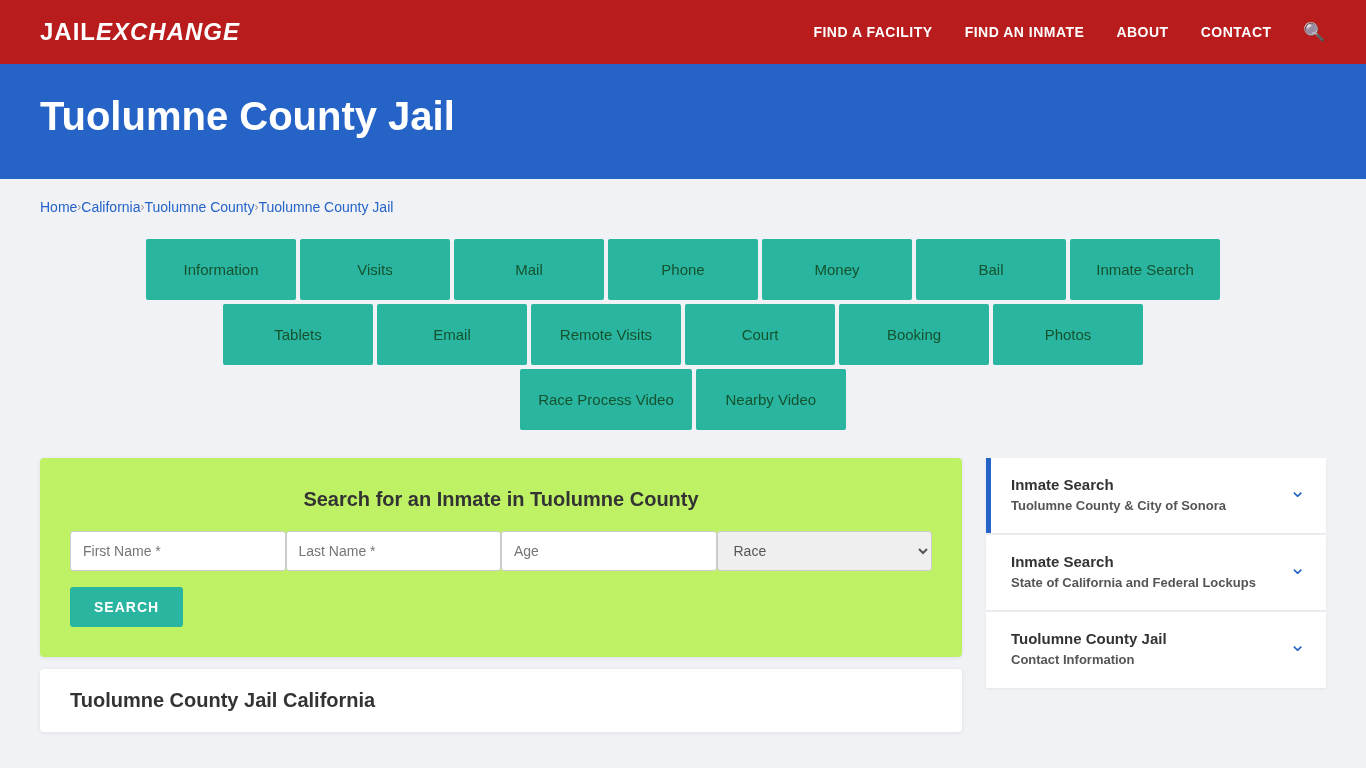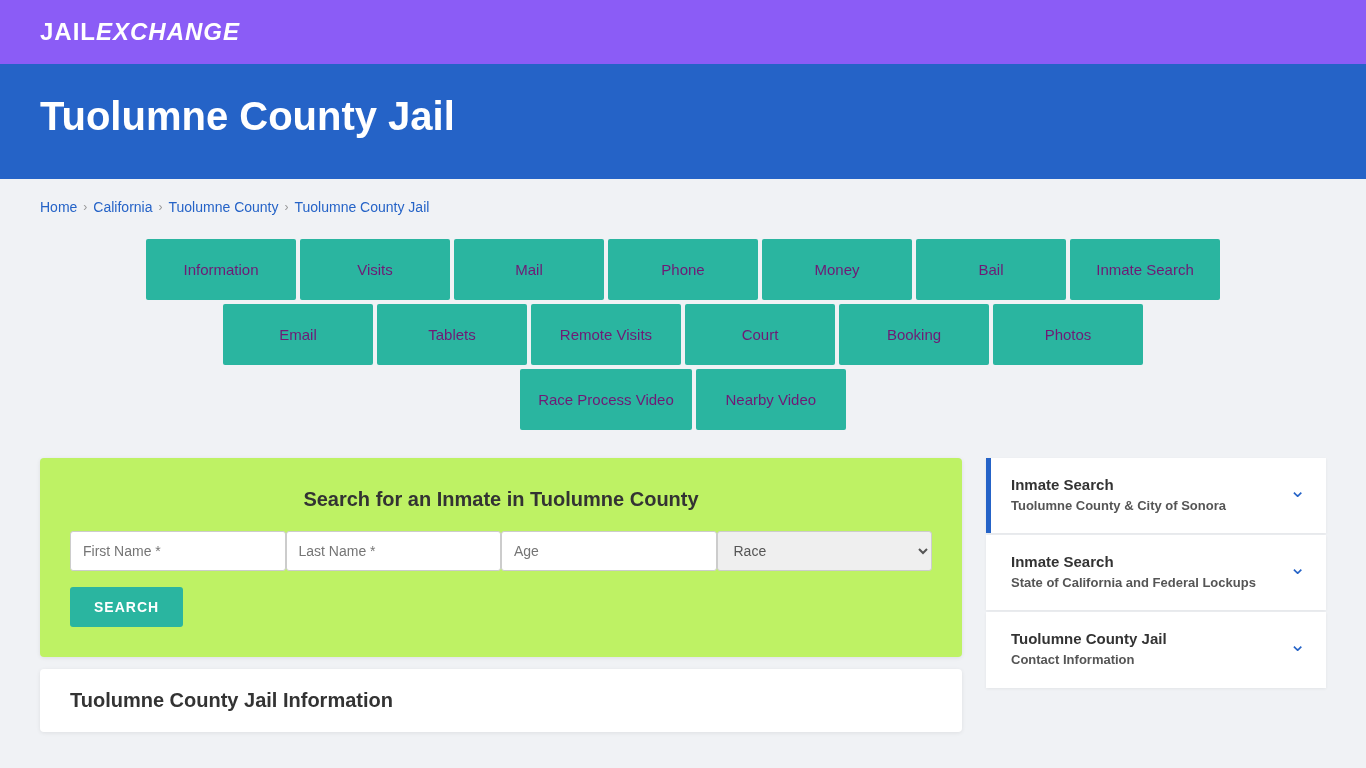--- a/index.html
+++ b/index.html
@@ -1,20 +1,20 @@
 <!DOCTYPE html>
 <html><head>
   <meta charset="utf-8">
   <style>
     * { box-sizing: border-box; margin: 0; padding: 0; }
     body { font-family: Arial, sans-serif; background: #f0f2f5; color: #333; }
 
     
     header {
-      background: #8b5cf6;
+      background: #b91c1c;
       padding: 0 40px;
       height: 64px;
       display: flex;
       align-items: center;
       justify-content: space-between;
     }
     .logo {
       font-size: 24px;
       font-weight: 900;
       color: #fff;
@@ -52,21 +52,20 @@
     
     .main-container {
       background: #f0f2f5;
       padding: 20px 40px 40px;
     }
 
     
     .breadcrumb {
       display: flex;
       align-items: center;
-      gap: 6px;
       font-size: 14px;
       margin-bottom: 24px;
       flex-wrap: wrap;
     }
     .breadcrumb a {
       color: #2563c7;
       text-decoration: none;
       cursor: pointer;
     }
     .breadcrumb .sep {
@@ -86,21 +85,21 @@
       margin-bottom: 28px;
     }
     .nav-row {
       display: flex;
       gap: 4px;
       justify-content: center;
       flex-wrap: nowrap;
     }
     .nav-btn {
       background: #2ab5a0;
-      color: #701a75;
+      color: #14532d;
       border: none;
       padding: 22px 18px;
       font-size: 15px;
       font-weight: 500;
       cursor: pointer;
       min-width: 150px;
       text-align: center;
       border-radius: 2px;
       transition: background 0.2s;
     }
@@ -214,20 +213,27 @@
       display: flex;
       flex-direction: column;
       gap: 12px;
     }
   </style>
 </head>
 <body>
 
 <header>
   <div class="logo"><span style="font-weight:900;color:#fff;">JAIL</span><span style="font-weight:900;color:#fff;font-style:italic;">EXCHANGE</span></div>
+  <nav>
+    <a>FIND A FACILITY</a>
+    <a>FIND AN INMATE</a>
+    <a>ABOUT</a>
+    <a>CONTACT</a>
+    <button class="search-icon-btn">🔍</button>
+  </nav>
 </header>
 
 <div class="hero">
   <h1>Tuolumne County Jail</h1>
 </div>
 
 <div class="main-container">
 
   <div class="breadcrumb">
     <a>Home</a>
@@ -243,22 +249,22 @@
     <div class="nav-row">
       <button class="nav-btn">Information</button>
       <button class="nav-btn">Visits</button>
       <button class="nav-btn">Mail</button>
       <button class="nav-btn">Phone</button>
       <button class="nav-btn">Money</button>
       <button class="nav-btn">Bail</button>
       <button class="nav-btn">Inmate Search</button>
     </div>
     <div class="nav-row">
+      <button class="nav-btn">Tablets</button>
       <button class="nav-btn">Email</button>
-      <button class="nav-btn">Tablets</button>
       <button class="nav-btn">Remote Visits</button>
       <button class="nav-btn">Court</button>
       <button class="nav-btn">Booking</button>
       <button class="nav-btn">Photos</button>
     </div>
     <div class="nav-row">
       <button class="nav-btn">Race Process Video</button>
       <button class="nav-btn">Nearby Video</button>
     </div>
   </div>
@@ -279,21 +285,21 @@
             <option>Black</option>
             <option>Hispanic</option>
             <option>Asian</option>
             <option>Other</option>
           </select>
         </div>
         <button class="search-btn">SEARCH</button>
       </div>
 
       <div class="info-heading">
-        <h3>Tuolumne County Jail Information</h3>
+        <h3>Tuolumne County Jail California</h3>
       </div>
     </div>
 
     <div class="sidebar">
       <div class="sidebar-item" style="border-left-color: #2563c7;">
         <div class="text-block">
           <div class="item-title">Inmate Search</div>
           <div class="item-subtitle">Tuolumne County &amp; City of Sonora</div>
         </div>
         <span class="chevron">⌄</span>

